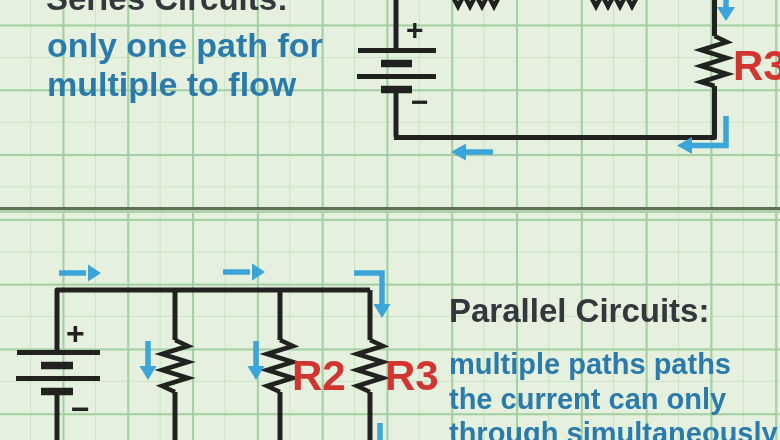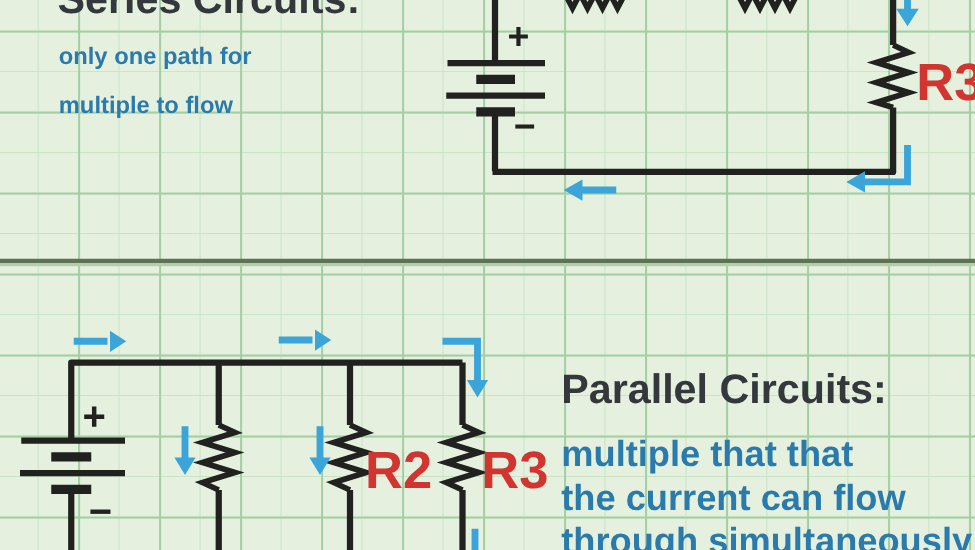--- a/index.html
+++ b/index.html
@@ -23,21 +23,21 @@
   }
   svg.circuits{position:absolute;left:0;top:0;}
   .wire{stroke:var(--c-wire,#21211f);stroke-width:5;fill:none;stroke-linejoin:round;}
   .wire-zig{stroke:var(--c-wire,#21211f);stroke-width:4.5;fill:none;stroke-linejoin:miter;}
   .plate{stroke:var(--c-wire,#21211f);stroke-width:5;fill:none;stroke-linecap:butt;}
   .plate-thick{stroke:var(--c-wire,#21211f);stroke-width:7.5;fill:none;stroke-linecap:butt;}
   .arrow-line{stroke:var(--c-arrow,#3ba5d9);stroke-width:5.5;fill:none;stroke-linejoin:miter;stroke-linecap:butt;}
   .arrow-head{fill:var(--c-arrow,#3ba5d9);stroke:none;}
   .txt{position:absolute;font-weight:bold;white-space:nowrap;}
   .heading{font-size:33px;color:var(--c-heading,#34373b);line-height:1.12;}
-  .desc{font-size:19px;color:var(--c-description,#2a7aab);line-height:39px;}
+  .desc{font-size:34px;color:var(--c-description,#2a7aab);line-height:39px;}
   .desc-b{font-size:29px;color:var(--c-description,#2a7aab);line-height:34.5px;}
   .rlabel{font-size:42px;color:var(--c-resistor-label,#d23430);line-height:1;}
   .pole{color:var(--c-wire,#21211f);line-height:1;}
   .pole-s{font-size:30px;}
   .pole-p{font-size:32px;}
 </style>
 </head>
 <body>
 
 <div class="stage">
@@ -141,22 +141,22 @@
   </div>
 
   <span class="txt pole pole-s" style="left:406px;top:15px">+</span>
   <span class="txt pole pole-s" style="left:411px;top:87px">−</span>
 
   <span class="txt rlabel" style="left:733px;top:45px">R3</span>
 
   <div class="txt heading" style="left:449px;top:293px">Parallel Circuits:</div>
 
   <div class="txt desc-b" style="left:449px;top:347px">
-    <div>multiple that that</div>
-    <div>the current can flow</div>
+    <div>multiple paths paths</div>
+    <div>the current can only</div>
     <div>through simultaneously</div>
   </div>
 
   <span class="txt pole pole-p" style="left:66px;top:317px">+</span>
   <span class="txt pole pole-p" style="left:71px;top:393px">−</span>
 
   <span class="txt rlabel" style="left:292px;top:355px">R2</span>
   <span class="txt rlabel" style="left:385px;top:355px">R3</span>
 
   <div class="divider"></div>

